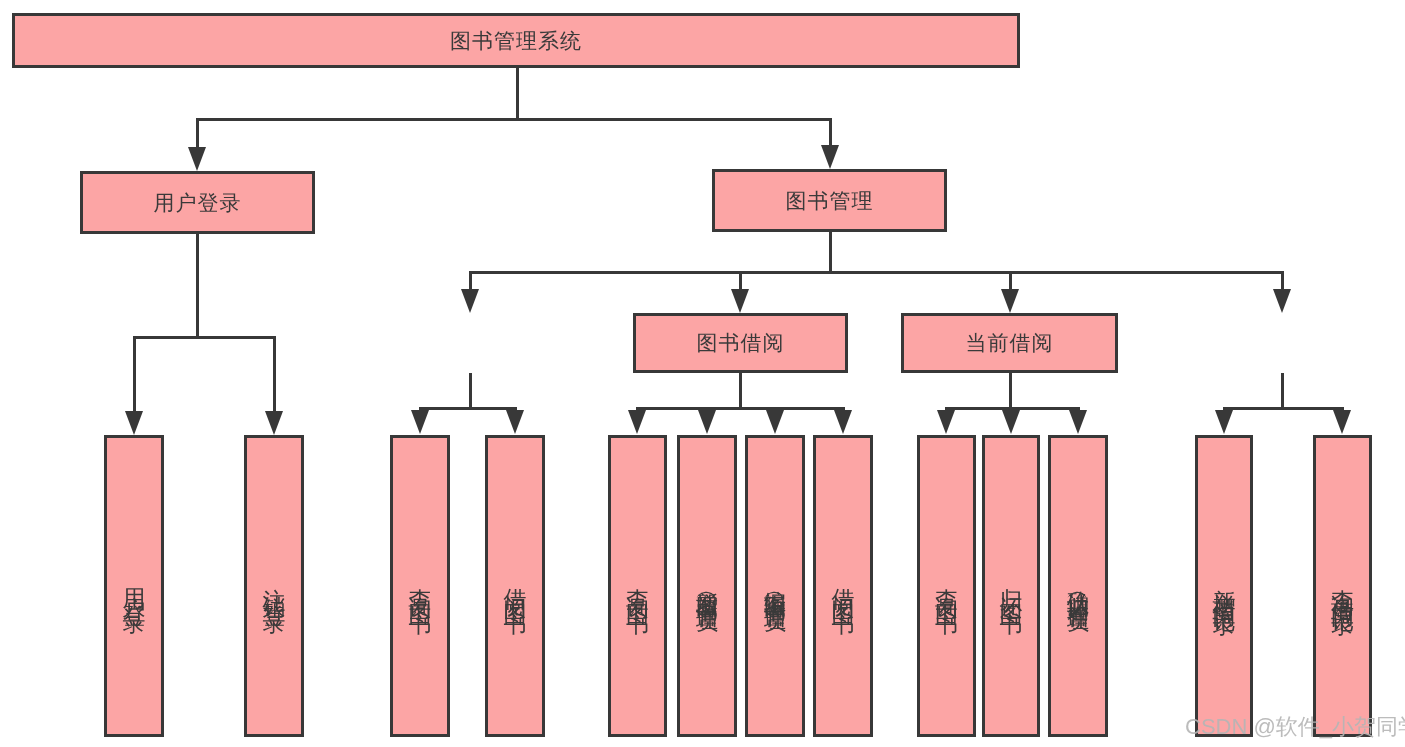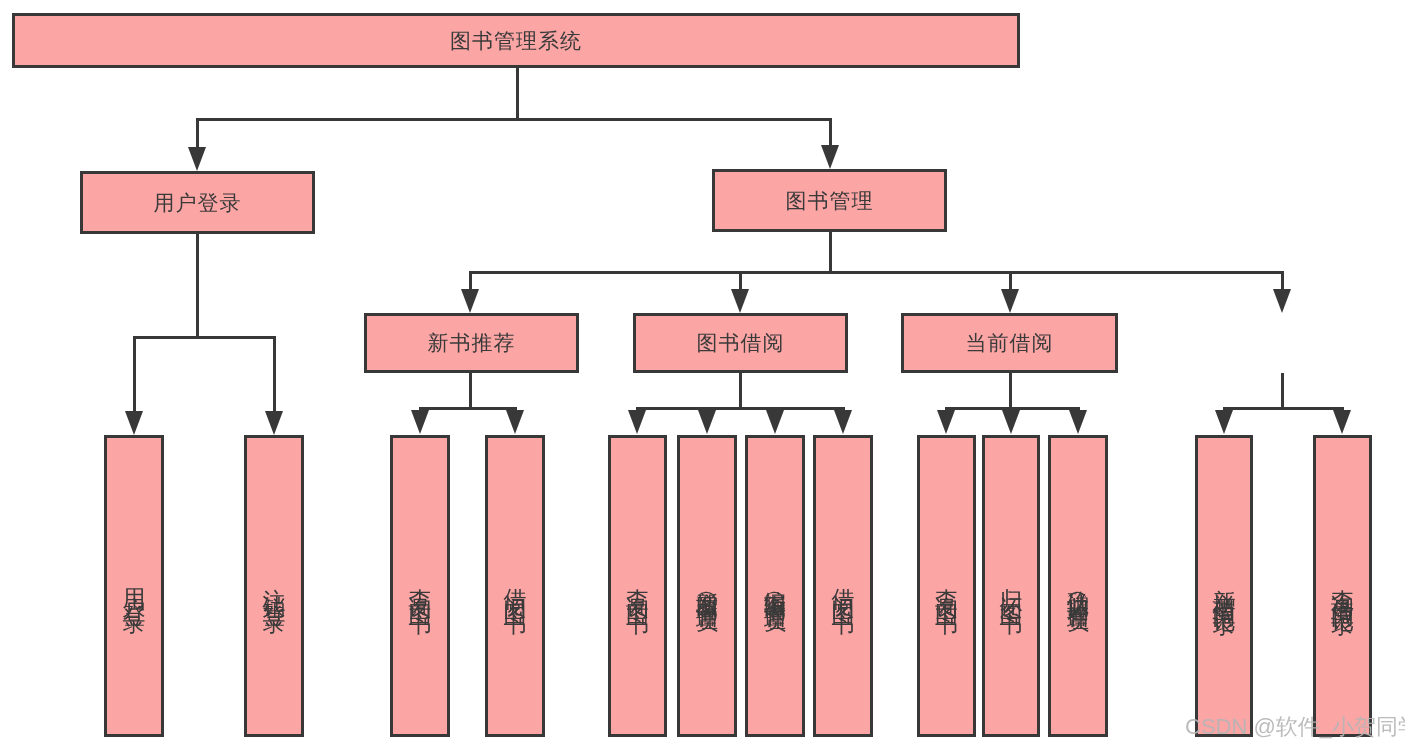--- a/index.html
+++ b/index.html
@@ -79,21 +79,20 @@
   <div class="hl" style="left:469px; top:271px; width:815px;"></div>
   <div class="vl" style="left:469px; top:271px; height:20px;"></div>
   <div class="ah" style="left:461px; top:289px;"></div>
   <div class="vl" style="left:739px; top:271px; height:20px;"></div>
   <div class="ah" style="left:731px; top:289px;"></div>
   <div class="vl" style="left:1009px; top:271px; height:20px;"></div>
   <div class="ah" style="left:1001px; top:289px;"></div>
   <div class="vl" style="left:1281px; top:271px; height:20px;"></div>
   <div class="ah" style="left:1273px; top:289px;"></div>
 
-  <div class="box" style="left:364px; top:313px; width:215px; height:60px;">新书推荐</div>
   <div class="box" style="left:901px; top:313px; width:217px; height:60px;">当前借阅</div>
   <div class="box" style="left:633px; top:313px; width:215px; height:60px;">图书借阅</div>
 
   <div class="vl" style="left:469px; top:373px; height:37px;"></div>
   <div class="hl" style="left:419px; top:407px; width:98px;"></div>
   <div class="ah" style="left:411px; top:410px;"></div>
   <div class="ah" style="left:506px; top:410px;"></div>
 
   <div class="vl" style="left:739px; top:373px; height:37px;"></div>
   <div class="hl" style="left:636px; top:407px; width:209px;"></div>

